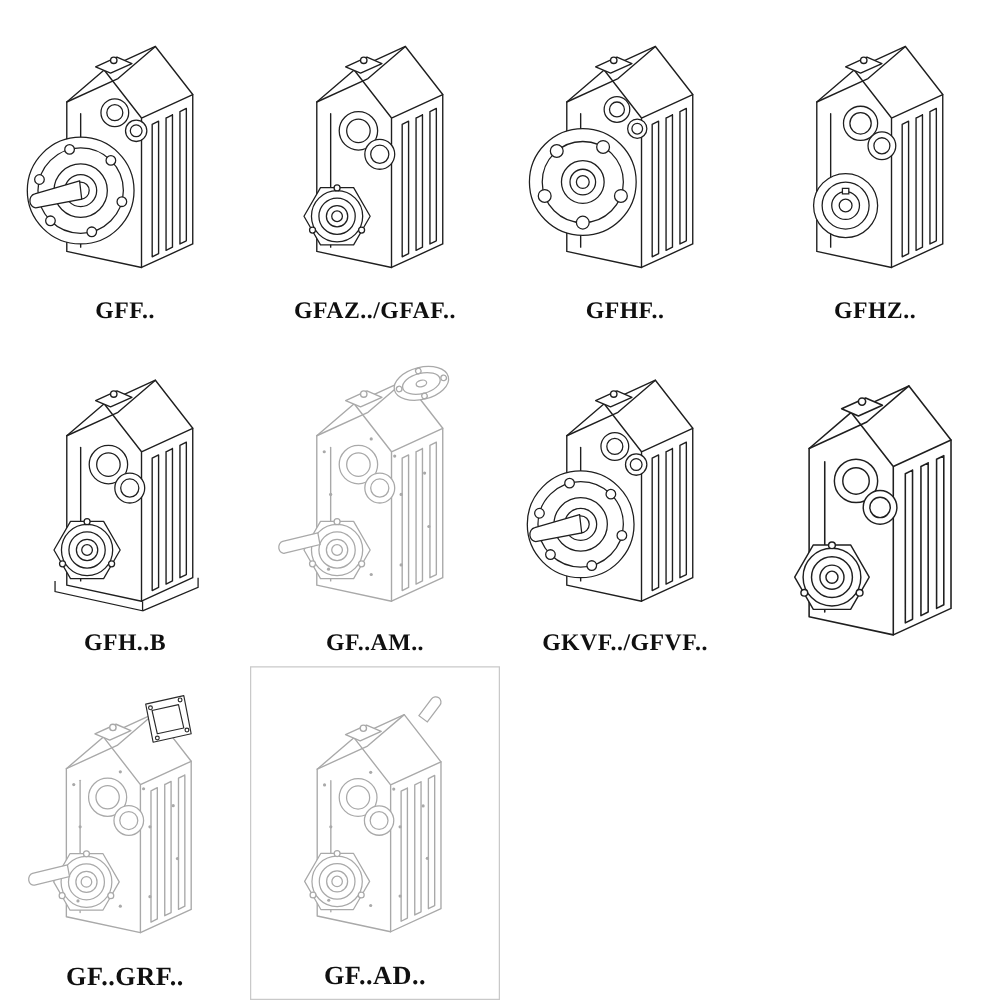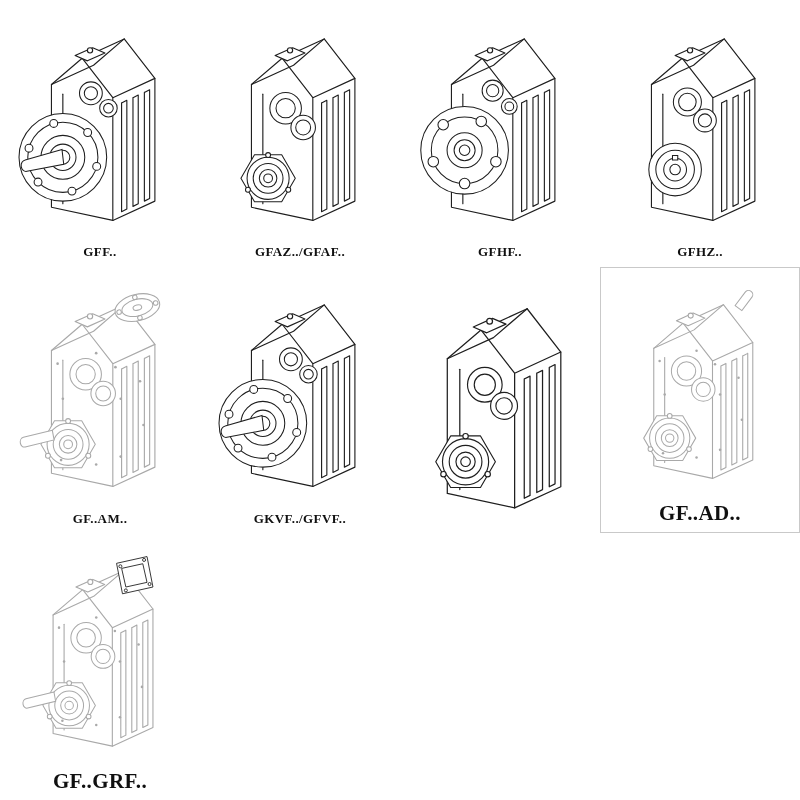--- a/index.html
+++ b/index.html
@@ -17,21 +17,21 @@
     display:flex;flex-direction:column;align-items:center;
     justify-content:flex-end;overflow:hidden;margin:0;
   }
   .cell.boxed{border:1px solid #c9c9c9;}
   .fig{
     flex:1;width:100%;display:flex;align-items:center;justify-content:center;
     min-height:0;
   }
   .fig svg{height:92%;max-width:100%;}
   .label{
-    font-weight:bold;font-size:13px;letter-spacing:.4px;color:#101010;
+    font-weight:bold;font-size:19px;letter-spacing:.4px;color:#101010;
     text-align:center;line-height:1.05;padding:2px 0 8px;white-space:nowrap;
   }
   .label-lg{font-size:21px;}
   .ink{color:#1f1f1f;}
   .faint{color:#a9a9a9;}
 </style>
 </head>
 <body>
 
 <svg width="0" height="0" style="position:absolute" aria-hidden="true">
@@ -245,20 +245,28 @@
   <figure class="cell">
     <div class="fig">
       <svg viewBox="0 0 200 255" class="ink">
           <use href="#sym-ghz"></use>
         </svg>
     </div>
     <figcaption class="label">GFHZ..</figcaption>
   </figure>
 
 
+  <figure class="cell">
+    <div class="fig">
+      <svg viewBox="0 0 200 255" class="ink">
+          <use href="#sym-hollow-b"></use>
+        </svg>
+    </div>
+    <figcaption class="label">GFH..B</figcaption>
+  </figure>
 
   <figure class="cell">
     <div class="fig">
       <svg viewBox="0 0 200 255" class="faint">
           <use href="#sym-am"></use>
         </svg>
     </div>
     <figcaption class="label">GF..AM..</figcaption>
   </figure>
 
@@ -273,31 +281,31 @@
   </figure>
 
   <figure class="cell">
     <div class="fig">
       <svg viewBox="0 0 200 255" class="ink">
           <use href="#sym-hollow"></use>
         </svg>
     </div>
   </figure>
 
+  <figure class="cell">
+    <div class="fig">
+      <svg viewBox="0 0 200 255" class="faint">
+          <use href="#sym-grf"></use>
+        </svg>
+    </div>
+    <figcaption class="label label-lg">GF..GRF..</figcaption>
+  </figure>
+
   <figure class="cell boxed">
     <div class="fig">
       <svg viewBox="0 0 200 255" class="faint">
           <use href="#sym-ad"></use>
         </svg>
     </div>
     <figcaption class="label label-lg">GF..AD..</figcaption>
   </figure>
 
-  <figure class="cell">
-    <div class="fig">
-      <svg viewBox="0 0 200 255" class="faint">
-          <use href="#sym-grf"></use>
-        </svg>
-    </div>
-    <figcaption class="label label-lg">GF..GRF..</figcaption>
-  </figure>
-
 </div>
 
 </body></html>

